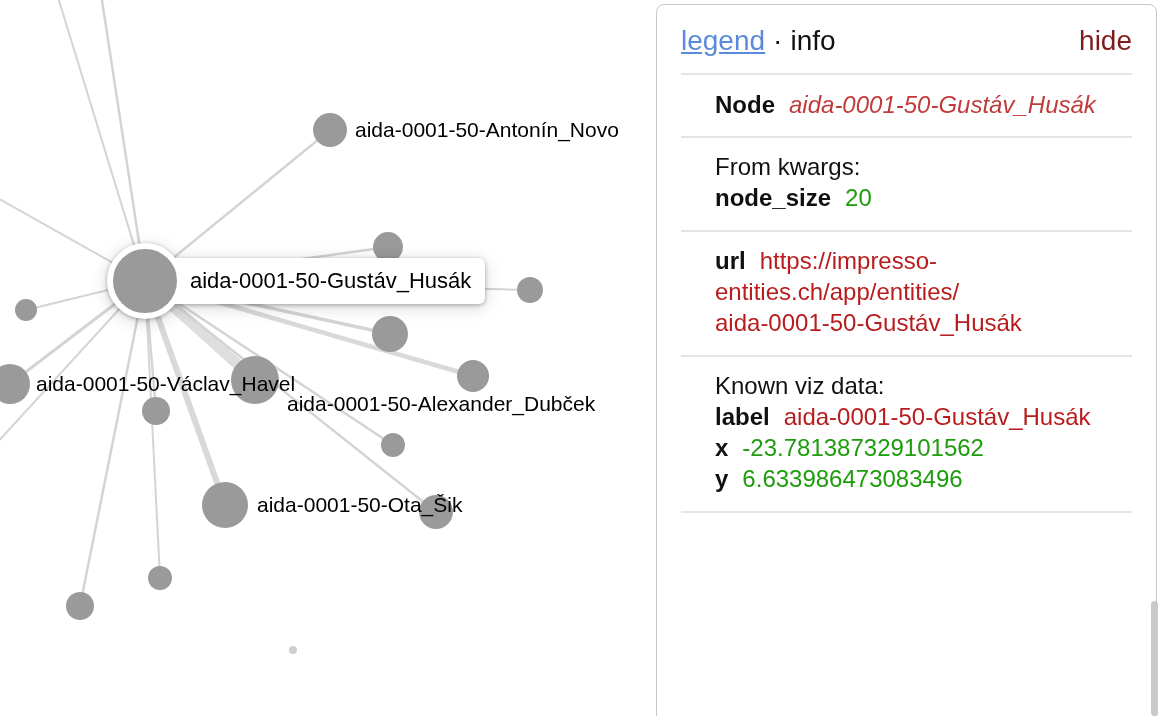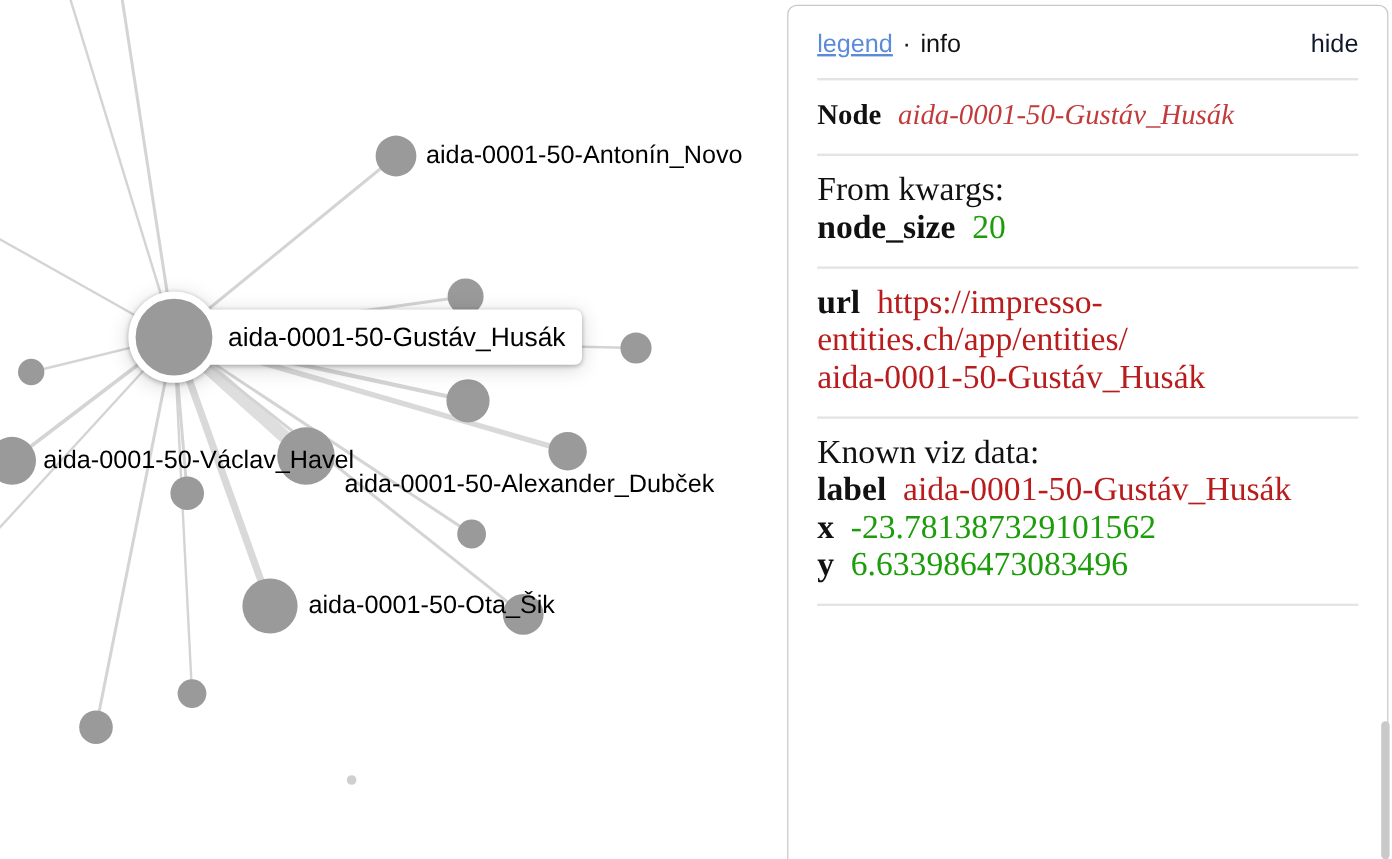--- a/index.html
+++ b/index.html
@@ -28,32 +28,32 @@
     background:#9a9a9a;border:6px solid #fff;box-sizing:content-box;
   }
   
   .panel{
     position:absolute;left:656px;top:4px;width:501px;height:726px;
     background:#fff;border:1.5px solid #c8c8c8;border-radius:8px;
     box-sizing:border-box;padding:0 24px;z-index:10;
   }
   .panel-header{
     display:flex;justify-content:space-between;align-items:center;
-    padding:20px 0 16px;font-size:21px;color:#111;
+    padding:20px 0 16px;font-size:28px;color:#111;
   }
   .tabs{display:flex;align-items:center;}
   .legend-link{color:#5b8bd8;text-decoration:underline;cursor:pointer;}
   .sep{margin:0 8px;color:#111;}
-  .hide-btn{cursor:pointer;color:#0f172a;}
+  .hide-btn{cursor:pointer;color:#7f1d1d;}
   hr.divider{border:none;border-top:2px solid #e4e4e4;margin:0;}
-  .mono{font-family:Liberation Serif, serif;}
+  .mono{font-family:Liberation Sans, sans-serif;margin-left:34px;}
   .node-line{padding:14px 0 16px;font-size:24px;line-height:31px;color:#111;}
   .k{font-weight:bold;margin-right:14px;color:#111;}
   .node-id{color:#c13b3b;font-style:italic;}
-  .section{padding:13px 0 17px;font-size:28px;line-height:31px;color:#111;}
+  .section{padding:13px 0 17px;font-size:24px;line-height:31px;color:#111;}
   .sec-title{font-weight:normal;}
   .row{white-space:nowrap;}
   .row.url-row{white-space:normal;}
   .v.num{color:#1d9c0c;}
   .v.str{color:#b91c1c;}
   
   #scrollbar-thumb{
     position:absolute;left:1151px;top:601px;width:7px;height:115px;
     background:#c9c9c9;border-radius:4px;z-index:20;
   }

